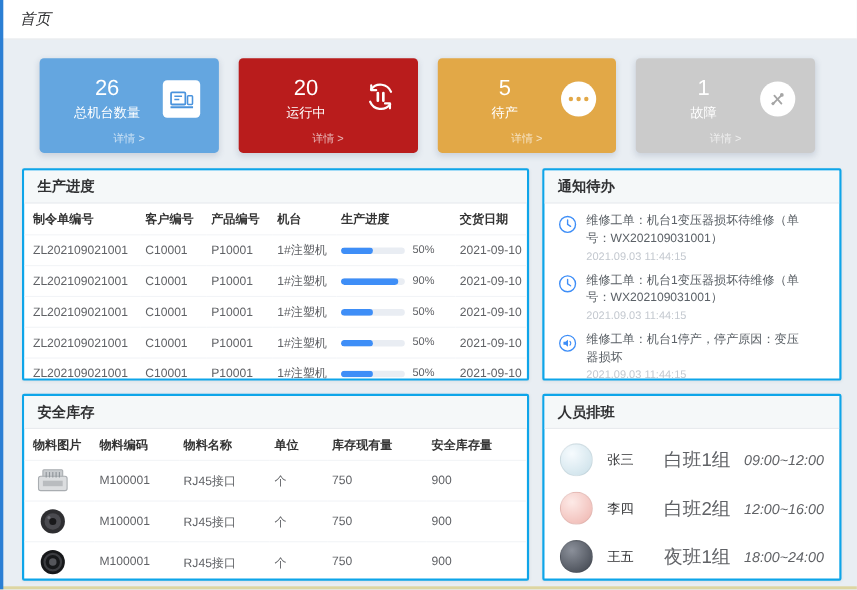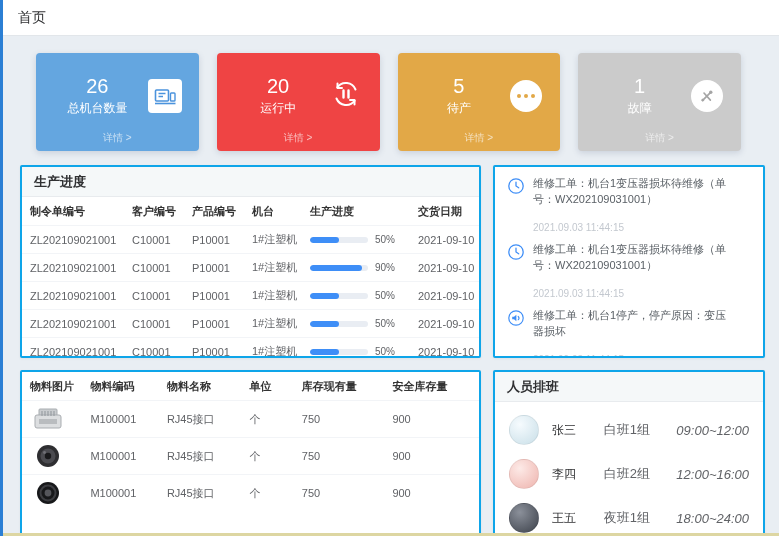--- a/index.html
+++ b/index.html
@@ -11,26 +11,26 @@
     overflow:hidden;
   }
   .edge-left { position:absolute; left:0; top:0; width:3px; height:100%; background:#2b7fd4; z-index:50; }
   .edge-bottom { position:absolute; left:0; bottom:0; width:100%; height:3px; background:#ddd6a2; z-index:49; }
 
   
   .topbar {
     height:36px; background:#ffffff; border-bottom:1px solid #e2e6ea;
     display:flex; align-items:center; padding-left:18px;
   }
-  .topbar .tab { font-size:14px; color:#303133; cursor:pointer; }
+  .topbar .tab { font-size:14px; color:#303133; cursor:pointer;font-style:italic; }
 
   
   .cards { display:flex; gap:18px; margin:17px 38px 0 36px; }
   .card {
-    flex:1; height:98px; border-radius:4px; color:#fff;
+    flex:1; height:86px; border-radius:4px; color:#fff;
     display:flex; flex-direction:column;
     box-shadow:0 2px 6px rgba(60,80,110,.18); cursor:pointer;
   }
   .card-main { flex:1; display:flex; align-items:center; padding:8px 14px 0 14px; }
   .card-nums { flex:1; text-align:center; }
   .card-value { font-size:20px; line-height:22px; }
   .card-label { font-size:12px; margin-top:3px; }
   .card-iconwrap { width:40px; display:flex; justify-content:center; }
   .icon-box { width:34px; height:34px; background:#fff; border-radius:4px; display:flex; align-items:center; justify-content:center; }
   .icon-circle-white { width:32px; height:32px; background:#fff; border-radius:50%; display:flex; align-items:center; justify-content:center; }
@@ -63,31 +63,31 @@
   .bar-fill { height:100%; background:#3e8ef7; border-radius:3px; }
   .pct { font-size:10px; color:#606266; }
 
   .thumb { width:36px; height:26px; display:block; }
 
   
   .notif-list { padding:9px 27px 0 12px; }
   .notif { display:flex; gap:8px; margin-bottom:9px; cursor:pointer; }
   .notif-icon { width:18px; height:18px; flex:none; margin-top:1px; }
   .notif-text { font-size:11px; color:#5a6066; line-height:1.45; }
-  .notif-time { font-size:10px; color:#c3c8cf; margin-top:14px; }
+  .notif-time { font-size:10px; color:#c3c8cf; margin-top:2px; }
 
   
   .sched-list { padding:6px 0 0 0; }
   .sched-row { display:flex; align-items:center; padding:7px 14px; }
   .avatar { width:30px; height:30px; border-radius:50%; margin-right:13px; flex:none; border:1px solid rgba(0,0,0,.06); }
   .av1 { background:radial-gradient(circle at 35% 30%, #f6fbfe, #c9dfe8); }
   .av2 { background:radial-gradient(circle at 35% 30%, #fdeae7, #eeb4ae); }
   .av3 { background:radial-gradient(circle at 35% 30%, #8b909a, #3d424b); }
   .sched-name { width:54px; font-size:12px; color:#303133; }
-  .sched-shift { width:76px; font-size:13px; color:#606266; }
+  .sched-shift { width:76px; font-size:17px; color:#606266; }
   .sched-time { font-size:13px; color:#606266;font-style:italic; }
 </style>
 </head>
 <body>
 
 <div class="edge-left"></div>
 <div class="edge-bottom"></div>
 
 <div class="topbar">
   <span class="tab">首页</span>
@@ -108,21 +108,21 @@
             <path d="M5.5 9.5h7M5.5 12.5h4.5" stroke="#4a93dd" stroke-width="1.4"></path>
             <rect x="17.5" y="9" width="4.5" height="8" rx="0.8" fill="none" stroke="#4a93dd" stroke-width="1.4"></rect>
             <path d="M2 19.5h20.5" stroke="#4a93dd" stroke-width="1.6"></path>
           </svg>
         </div>
       </div>
     </div>
     <div class="card-detail">详情 &gt;</div>
   </div>
 
-  <div class="card" style="background: #ef4444;">
+  <div class="card" style="background: #b91c1c;">
     <div class="card-main">
       <div class="card-nums">
         <div class="card-value">20</div>
         <div class="card-label">运行中</div>
       </div>
       <div class="card-iconwrap">
         <span>
           <svg viewBox="0 0 36 36" width="36" height="36" fill="none" stroke="#fff">
             <path d="M27.5 13.5a10.5 10.5 0 0 0-18.2-2.2" stroke-width="2" stroke-linecap="round"></path>
             <path d="M8.5 22.5a10.5 10.5 0 0 0 18.2 2.2" stroke-width="2" stroke-linecap="round"></path>
@@ -279,20 +279,21 @@
         <span class="pct">50%</span>
       </div>
     </td>
     <td>2021-09-10</td>
   </tr>
 </tbody>
     </table>
   </div>
 
   <div class="panel h1">
+    <div class="panel-header">通知待办</div>
     <div class="notif-list">
   <div class="notif">
     <span class="notif-icon">
       <svg viewBox="0 0 20 20" width="18" height="18">
         <circle cx="10" cy="10" r="8" fill="none" stroke="#3e8ef7" stroke-width="1.4"></circle>
         <path d="M10 5.6V10l3 2" fill="none" stroke="#3e8ef7" stroke-width="1.4" stroke-linecap="round"></path>
       </svg>
     </span>
 
     <div>
@@ -327,20 +328,21 @@
     <div>
       <div class="notif-text">维修工单：机台1停产，停产原因：变压器损坏</div>
       <div class="notif-time">2021.09.03 11:44:15</div>
     </div>
   </div>
 
 </div>
   </div>
 
   <div class="panel h2">
+    <div class="panel-header">安全库存</div>
     <table class="inv-table">
       <colgroup>
         <col style="width:64px">
           <col style="width:76px">
           <col style="width:82px">
         <col style="width:52px">
           <col style="width:90px">
           <col style="width:90px">
       </colgroup>
       <thead>

